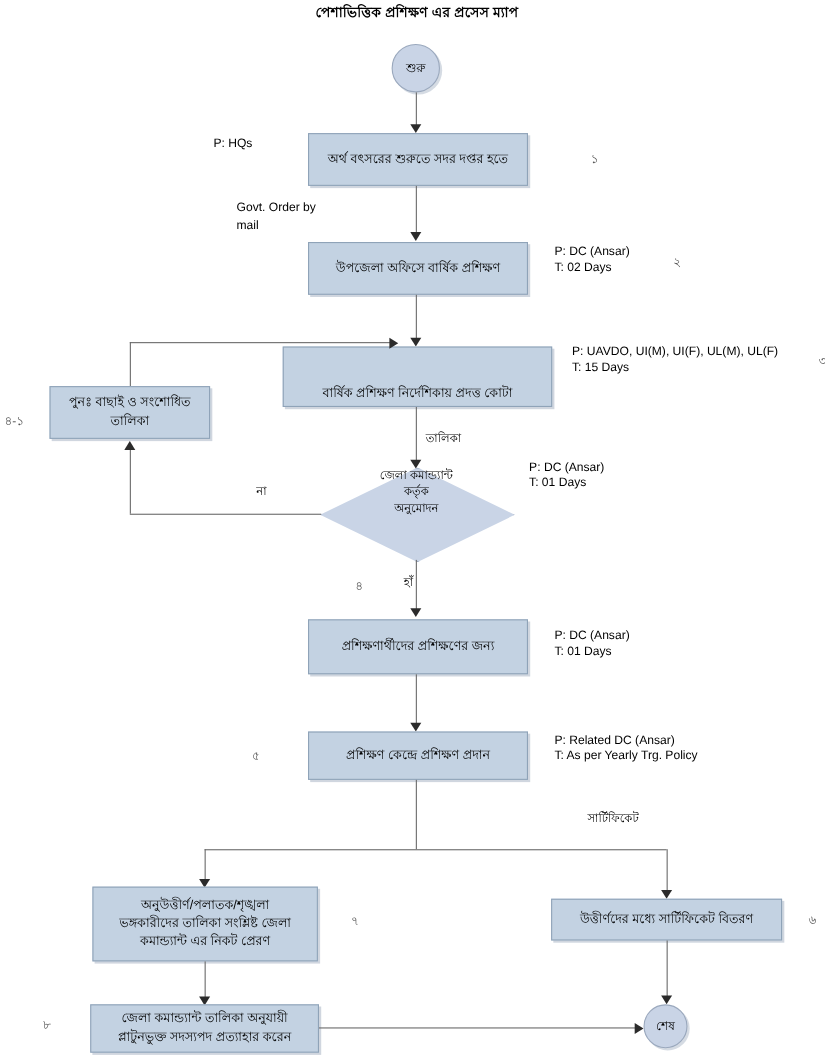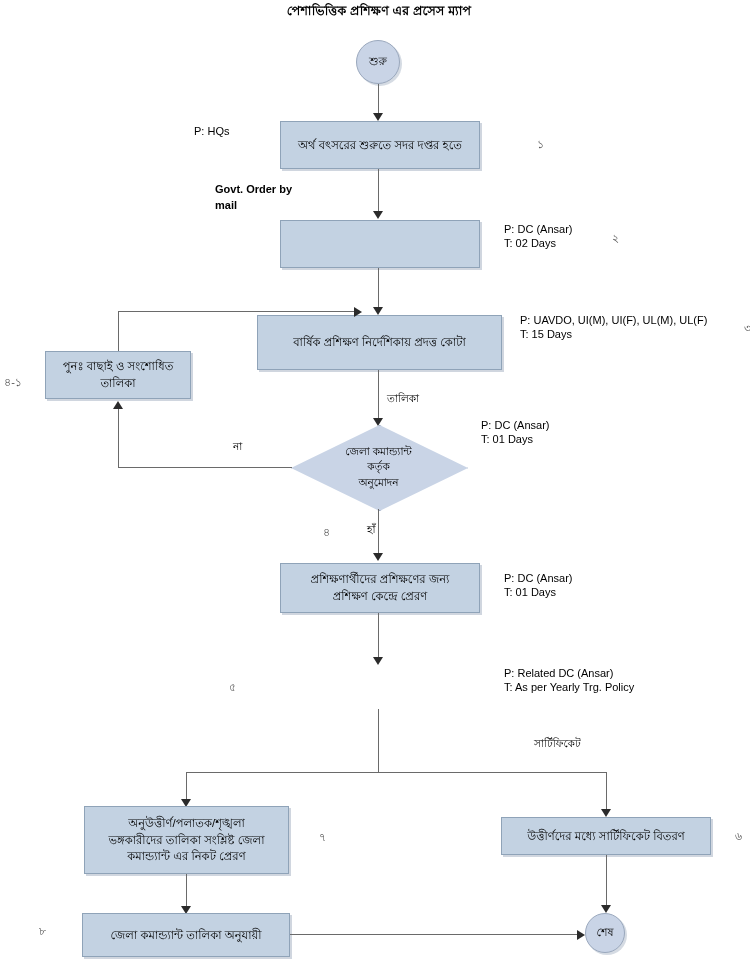--- a/index.html
+++ b/index.html
@@ -45,27 +45,27 @@
   
   .diamond-wrap{}
   .diamond-shape{
     position:absolute;left:0;top:0;width:100%;height:100%;
     background:#c9d4e6;
     border:1px solid #9aa8bd;
     clip-path:polygon(50% 0,100% 50%,50% 100%,0 50%);
   }
   .diamond-text{
     position:absolute;left:0;top:0;width:100%;height:100%;
-    display:flex;flex-direction:column;align-items:center;justify-content:center;
+    display:flex;flex-direction:column;align-items:center;justify-content:flex-start;
     text-align:center;font-size:10.5px;line-height:1.45;
   }
 
   
   .ann{font-size:11px;line-height:1.45;white-space:pre-line;}
-  .ann.bold{font-weight:bold;}
+  .ann.bold{font-weight:normal;}
   .num{font-size:11px;color:#555;}
   .edge-label{font-size:10.5px;}
 
   
   .ln-v{background:#6a6a6a;width:1px;}
   .ln-h{background:#6a6a6a;height:1px;}
   .arw-d{
     width:0;height:0;border-left:5px solid transparent;border-right:5px solid transparent;
     border-top:8px solid #2b2b2b;
   }
@@ -100,30 +100,31 @@
   <div class="abs ann" style="left:190px;top:124px;">P: HQs</div>
   <div class="abs num" style="left:533px;top:136px;">১</div>
 
   <div class="abs ln-v" style="left:374px;top:169px;height:44px;"></div>
   <div class="abs arw-d" style="left:369px;top:211px;"></div>
   <div class="abs ann bold" style="left:211px;top:182px;">Govt. Order by
 mail</div>
 
   <div class="abs pbox" style="left:276px;top:220px;width:200px;height:48px;">
     <span>
+      <span>উপজেলা অফিসে বার্ষিক প্রশিক্ষণ</span>
     </span>
   </div>
   <div class="abs ann" style="left:500px;top:222px;">P: DC (Ansar)</div>
   <div class="abs ann" style="left:500px;top:236px;">T: 02 Days</div>
   <div class="abs num" style="left:608px;top:230px;">২</div>
 
   <div class="abs ln-v" style="left:374px;top:268px;height:43px;"></div>
   <div class="abs arw-d" style="left:369px;top:307px;"></div>
 
-  <div class="abs pbox" style="left:253px;top:315px;width:245px;height:55px;">
+  <div class="abs pbox" style="left:253px;top:315px;width:245px;height:55px;align-items:flex-end;">
     <span>
       <span>বার্ষিক প্রশিক্ষণ নির্দেশিকায় প্রদত্ত কোটা</span>
     </span>
   </div>
   <div class="abs ann" style="left:516px;top:313px;">P: UAVDO, UI(M), UI(F), UL(M), UL(F)</div>
   <div class="abs ann" style="left:516px;top:327px;">T: 15 Days</div>
   <div class="abs num" style="left:740px;top:320px;">৩</div>
 
   <div class="abs ln-v" style="left:114px;top:311px;height:40px;"></div>
   <div class="abs ln-h" style="left:114px;top:311px;width:242px;"></div>
@@ -158,29 +159,33 @@
   <div class="abs arw-u" style="left:109px;top:401px;"></div>
   <div class="abs edge-label" style="left:229px;top:439px;">না</div>
 
   <div class="abs ln-v" style="left:374px;top:509px;height:48px;"></div>
   <div class="abs arw-d" style="left:369px;top:553px;"></div>
   <div class="abs edge-label" style="left:363px;top:522px;">হাঁ</div>
 
   <div class="abs pbox" style="left:276px;top:563px;width:200px;height:50px;">
     <span>
       <span>প্রশিক্ষণার্থীদের প্রশিক্ষণের জন্য</span>
-      <span>প্রশিক্ষণ কেন্দ্রে প্রেরণ</span>
     </span>
   </div>
   <div class="abs ann" style="left:500px;top:571px;">P: DC (Ansar)</div>
   <div class="abs ann" style="left:500px;top:585px;">T: 01 Days</div>
 
   <div class="abs ln-v" style="left:374px;top:613px;height:48px;"></div>
   <div class="abs arw-d" style="left:369px;top:657px;"></div>
 
+  <div class="abs pbox" style="left:276px;top:665px;width:200px;height:44px;">
+    <span>
+      <span>প্রশিক্ষণ কেন্দ্রে প্রশিক্ষণ প্রদান</span>
+    </span>
+  </div>
   <div class="abs ann" style="left:500px;top:666px;">P: Related DC (Ansar)</div>
   <div class="abs ann" style="left:500px;top:680px;">T: As per Yearly Trg. Policy</div>
   <div class="abs num" style="left:225px;top:679px;">৫</div>
 
   <div class="abs ln-v" style="left:374px;top:709px;height:63px;"></div>
   <div class="abs ln-h" style="left:182px;top:772px;width:420px;"></div>
   <div class="abs ln-v" style="left:182px;top:772px;height:31px;"></div>
   <div class="abs ln-v" style="left:602px;top:772px;height:41px;"></div>
   <div class="abs arw-d" style="left:177px;top:799px;"></div>
   <div class="abs arw-d" style="left:597px;top:809px;"></div>
@@ -204,20 +209,21 @@
 
   <div class="abs ln-v" style="left:182px;top:874px;height:36px;"></div>
   <div class="abs arw-d" style="left:177px;top:906px;"></div>
 
   <div class="abs ln-v" style="left:602px;top:855px;height:54px;"></div>
   <div class="abs arw-d" style="left:597px;top:905px;"></div>
 
   <div class="abs pbox" style="left:78px;top:913px;width:208px;height:44px;">
     <span>
       <span>জেলা কমান্ড্যান্ট তালিকা অনুযায়ী</span>
+      <span>প্লাটুনভুক্ত সদস্যপদ প্রত্যাহার করেন</span>
     </span>
   </div>
   <div class="abs num" style="left:35px;top:923px;">৮</div>
 
   <div class="abs ln-h" style="left:286px;top:934px;width:290px;"></div>
   <div class="abs arw-r" style="left:573px;top:930px;"></div>
 
   <div class="abs term" style="left:581px;top:913px;width:40px;height:40px;">
     <span>শেষ</span>
   </div>

